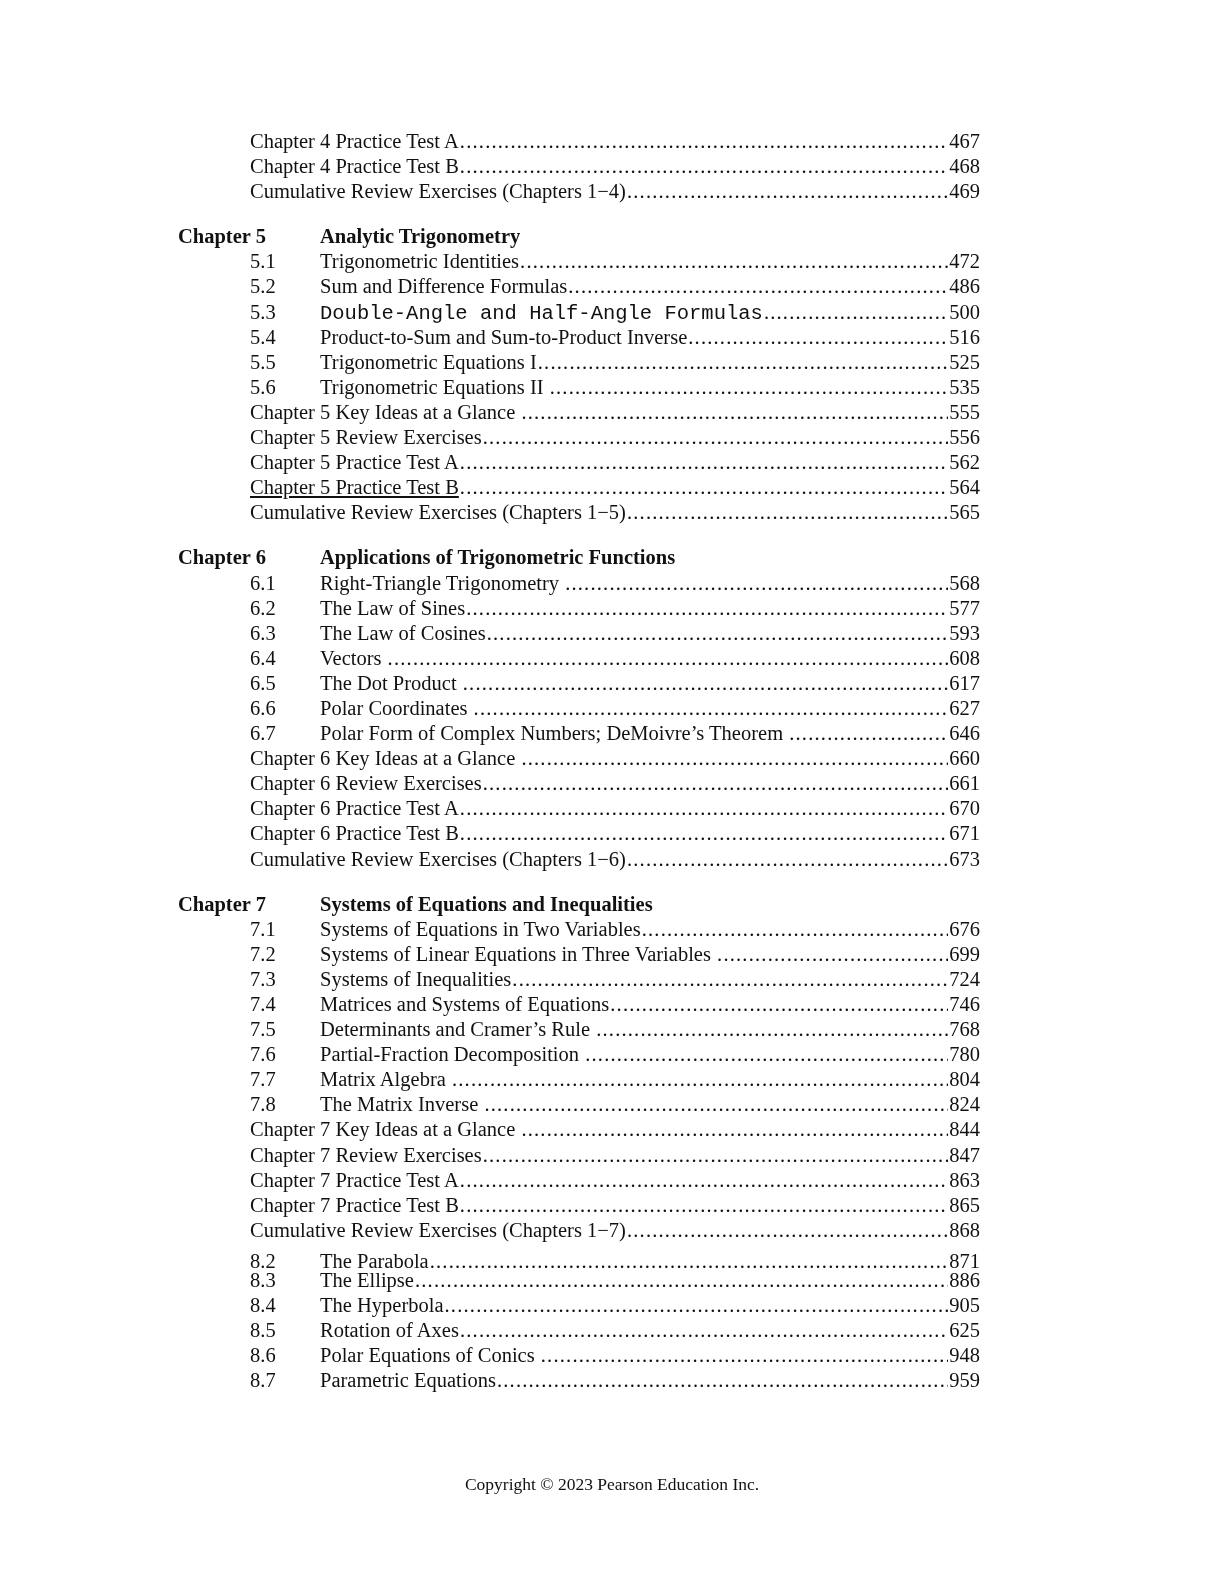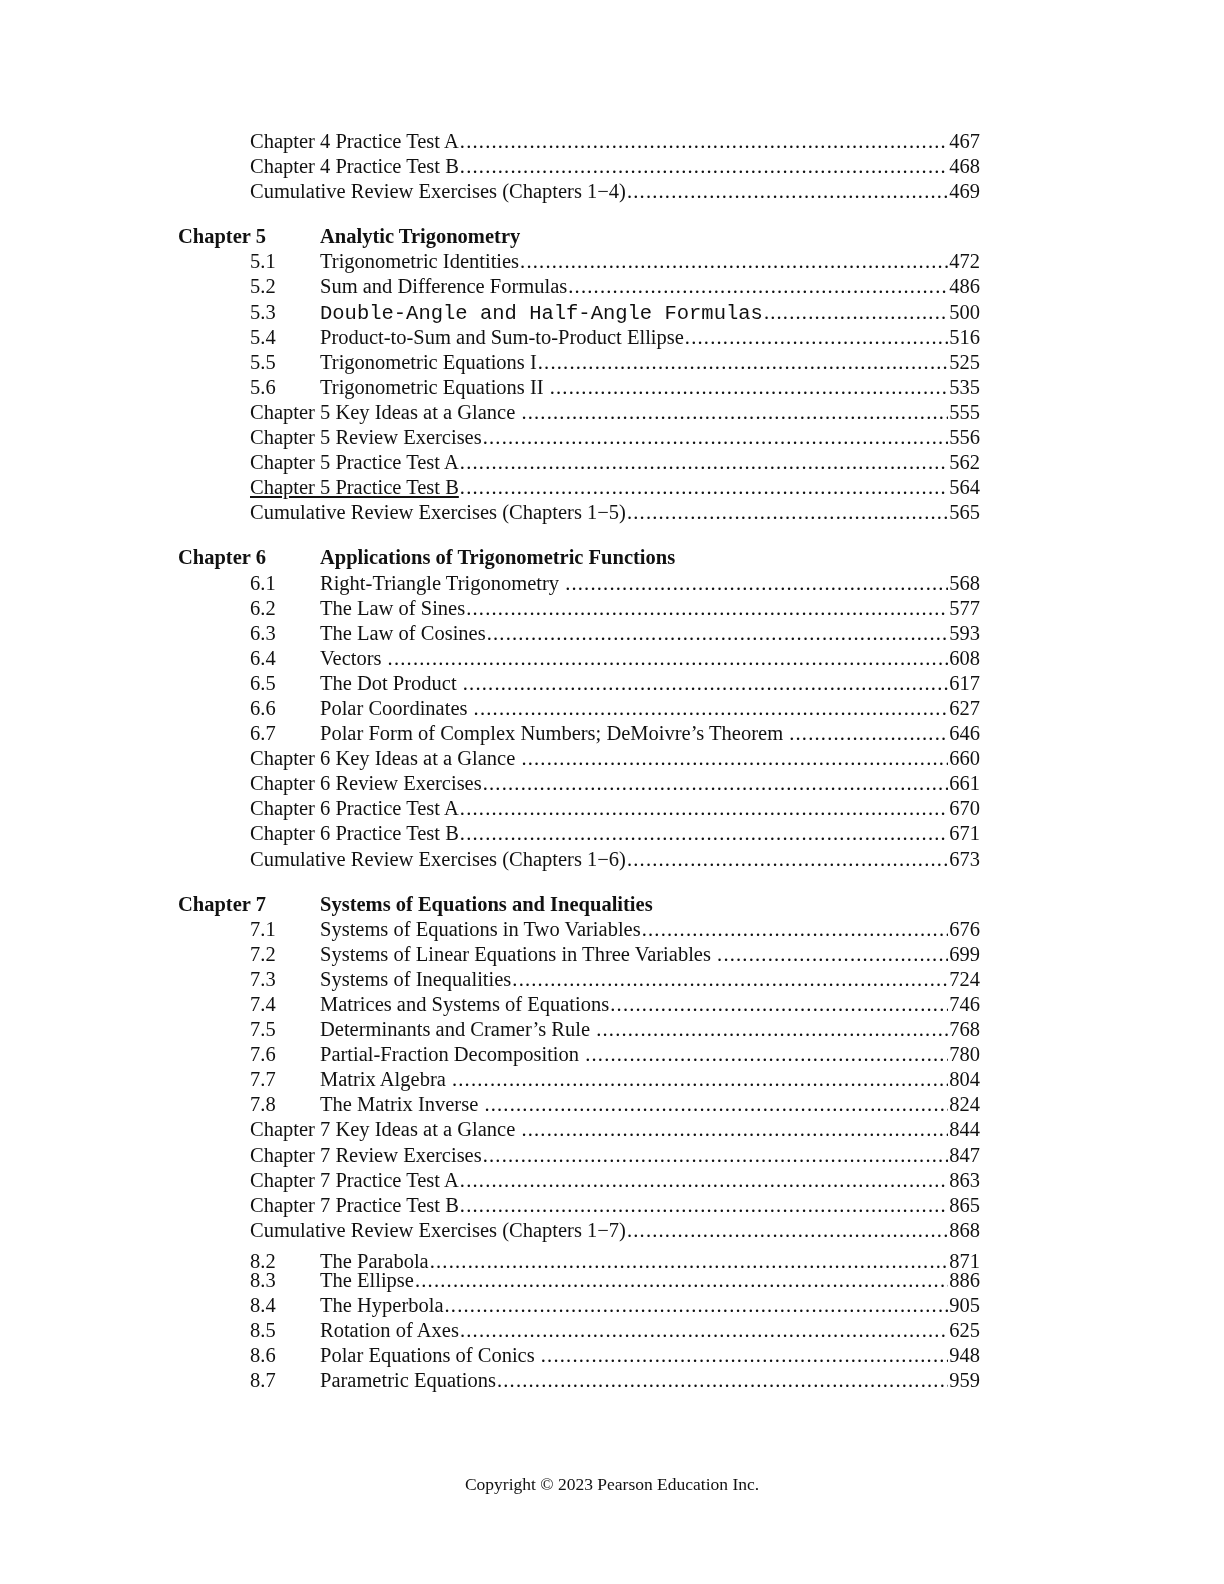--- a/index.html
+++ b/index.html
@@ -62,21 +62,21 @@
     <div class="row entry">
       <span class="indent"></span>
       <span class="num">5.3</span>
       <span class="title" style="white-space: pre; font-family: Liberation Mono, monospace;">Double-Angle and Half-Angle Formulas</span>
       <span class="leader"></span>
       <span class="page">500</span>
     </div>
     <div class="row entry">
       <span class="indent"></span>
       <span class="num">5.4</span>
-      <span class="title" style="white-space: pre;">Product-to-Sum and Sum-to-Product Ellipse</span>
+      <span class="title" style="white-space: pre;">Product-to-Sum and Sum-to-Product Inverse</span>
       <span class="leader"></span>
       <span class="page">516</span>
     </div>
     <div class="row entry">
       <span class="indent"></span>
       <span class="num">5.5</span>
       <span class="title" style="white-space: pre;">Trigonometric Equations I</span>
       <span class="leader"></span>
       <span class="page">525</span>
     </div>

